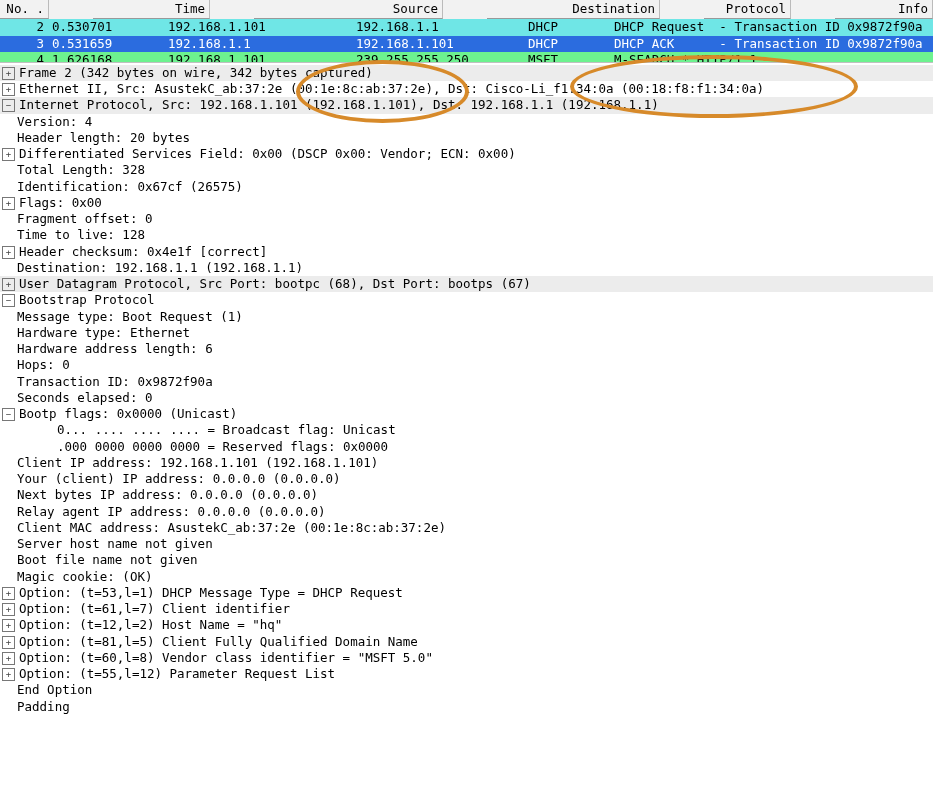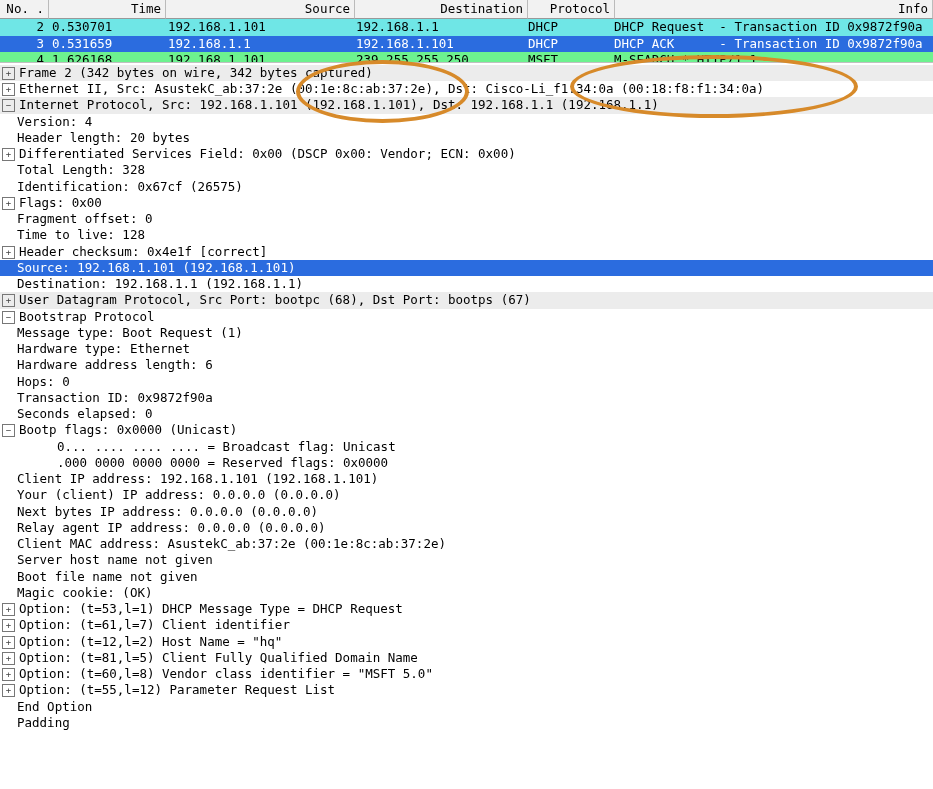--- a/index.html
+++ b/index.html
@@ -1,18 +1,18 @@
 <!DOCTYPE html>
 <html><head>
 <meta charset="utf-8">
 <style>
   html,body{margin:0;padding:0;font-family:"DejaVu Sans Mono","Consolas","Courier New",monospace;font-size:12.5px;color:#000;background:#fff;line-height:1.3;}
   .packet-list{border-bottom:1px solid #c0c0c0;}
   .hdr-row,.pkt-row{display:flex;white-space:pre;}
-  .hdr-row{background:#f2f2f2;font-weight:normal;color:#000;}
+  .hdr-row{background:#f2f2f2;font-weight:normal;color:#000;gap:44px;}
   .hdr-row .col{border-right:1px solid #bbb;border-bottom:1px solid #999;padding:1px 4px;text-align:right;}
   .pkt-row .col{padding:0 4px;}
   .col.no{width:40px;text-align:right;}
   .col.time{width:108px;}
   .col.src{width:180px;}
   .col.dst{width:164px;}
   .col.proto{width:78px;}
   .col.info{flex:1;}
   .row-cyan{background:#6fe6e6;}
   .row-blue{background:#2b6cdf;color:#fff;}
@@ -115,24 +115,20 @@
         <span class="txt">Fragment offset: 0</span>
       </div>
   <div class="line indent1">
         <span class="noicon"></span>
         <span class="txt">Time to live: 128</span>
       </div>
   <div class="line indent1">
         <span class="toggle">+</span>
         <span class="txt">Header checksum: 0x4e1f [correct]</span>
       </div>
-  <div class="line indent1 sel">
-        <span class="noicon"></span>
-        <span class="txt">Source: 192.168.1.101 (192.168.1.101)</span>
-      </div>
   <div class="line indent1">
         <span class="noicon"></span>
         <span class="txt">Destination: 192.168.1.1 (192.168.1.1)</span>
       </div>
 
   <div class="line gray-band">
     <span class="toggle">+</span>
     <span class="txt">User Datagram Protocol, Src Port: bootpc (68), Dst Port: bootps (67)</span>
   </div>
 

